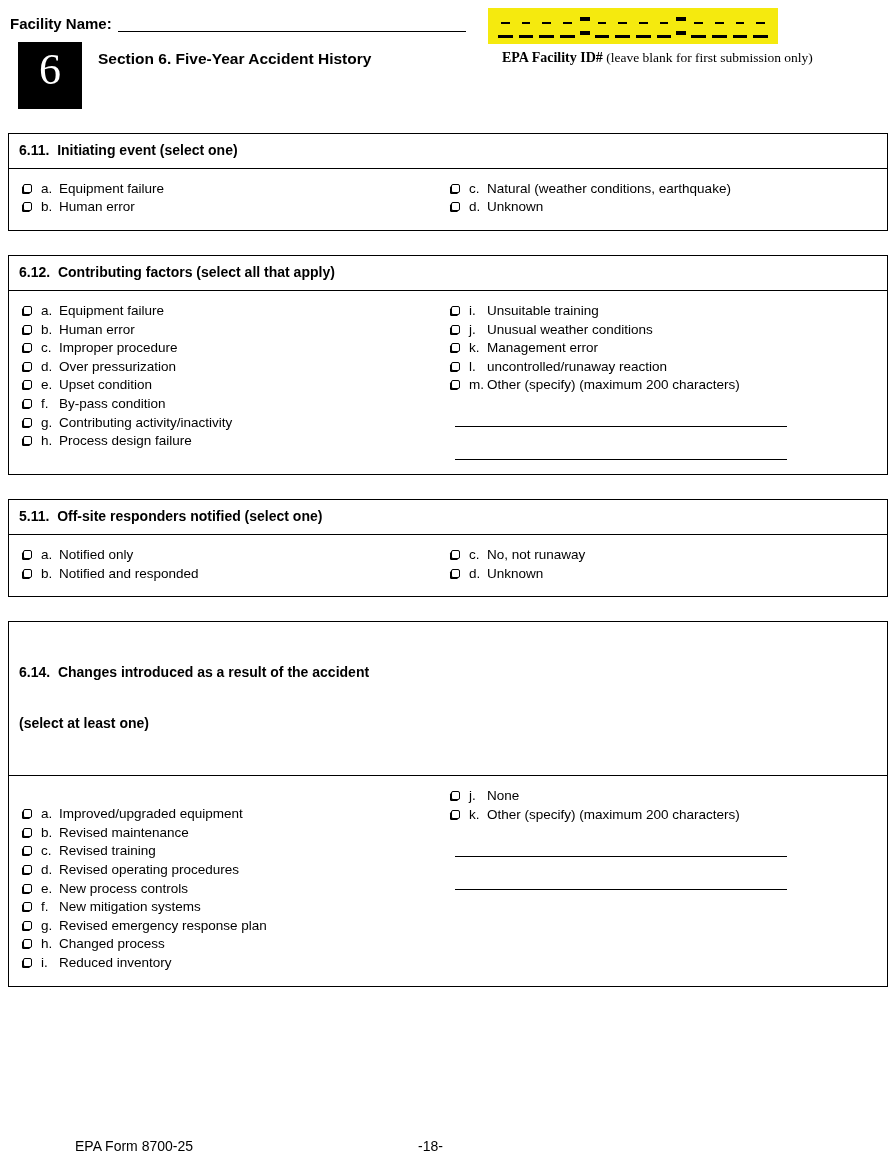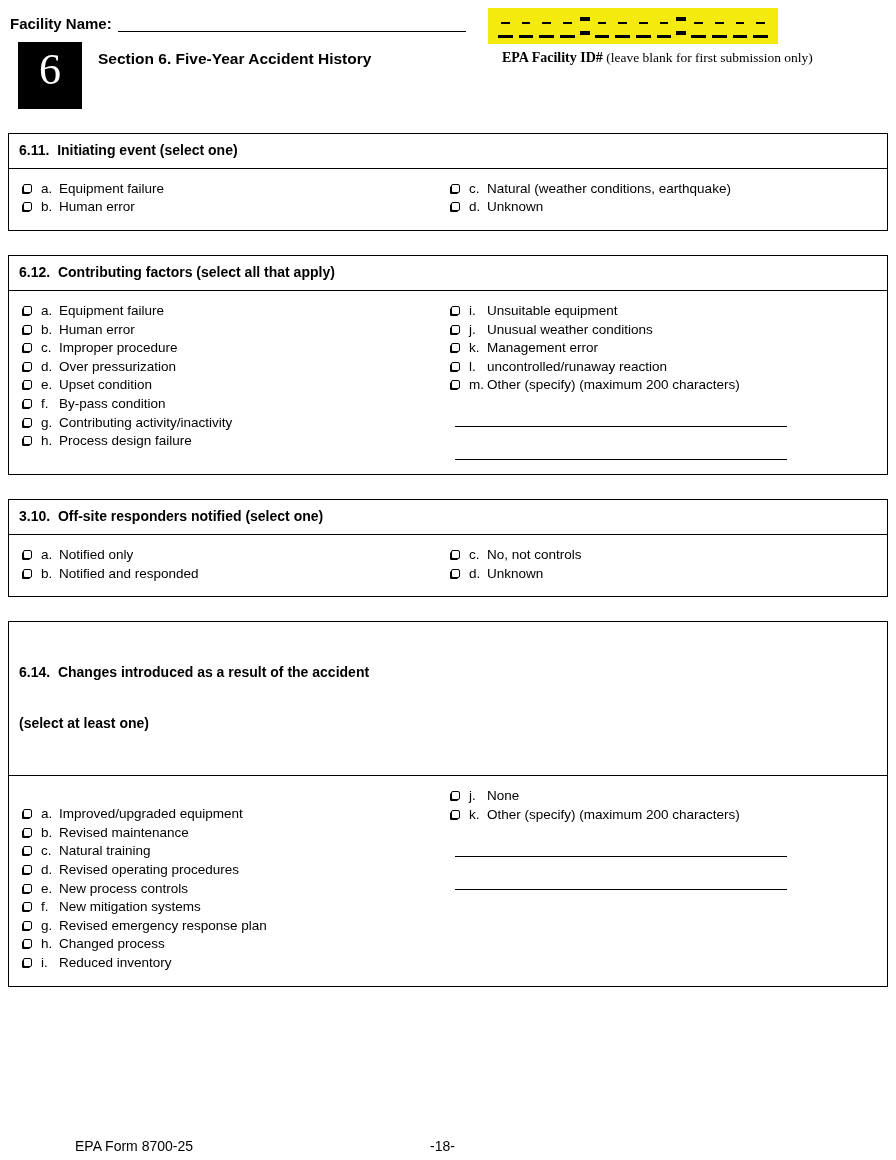--- a/index.html
+++ b/index.html
@@ -63,21 +63,21 @@
   }
   .ltr { flex: none; width: 18px; font-size: 13.5px; }
   .lbl { font-size: 13.5px; white-space: pre; }
 
   .blanks { margin-left: 6px; }
   .blankline { width: 332px; height: 33px; border-bottom: 1.8px solid #000; }
 
   
   .footer { position: absolute; top: 1138px; left: 0; width: 896px; font-size: 14px; }
   .footer .formnum { position: absolute; left: 75px; text-align: right; }
-  .footer .pagenum { position: absolute; left: 430px; }
+  .footer .pagenum { position: absolute; left: 418px; }
 </style>
 </head>
 <body>
 
 <div class="page">
 
   <div class="topline">
     <span class="fn-label">Facility Name:</span>
     <span class="fn-line"></span>
   </div>
@@ -208,21 +208,21 @@
     <span class="cb"></span>
     <span class="ltr">h.</span>
     <span class="lbl">Process design failure</span>
   </div>
 </div>
         <div class="col">
           <div>
   <div class="item">
     <span class="cb"></span>
     <span class="ltr">i.</span>
-    <span class="lbl">Unsuitable equipment</span>
+    <span class="lbl">Unsuitable training</span>
   </div>
 
   <div class="item">
     <span class="cb"></span>
     <span class="ltr">j.</span>
     <span class="lbl">Unusual weather conditions</span>
   </div>
 
   <div class="item">
     <span class="cb"></span>
@@ -244,40 +244,40 @@
 </div>
           <div class="blanks">
               <div class="blankline"></div>
               <div class="blankline"></div>
             </div>
         </div>
       </div>
     </div>
 
     <div class="qbox">
-      <div class="qhead">3.10.  Off-site responders notified (select one)</div>
+      <div class="qhead">5.11.  Off-site responders notified (select one)</div>
       <div class="qbody">
         <div class="col">
   <div class="item">
     <span class="cb"></span>
     <span class="ltr">a.</span>
     <span class="lbl">Notified only</span>
   </div>
 
   <div class="item">
     <span class="cb"></span>
     <span class="ltr">b.</span>
     <span class="lbl">Notified and responded</span>
   </div>
 </div>
         <div class="col">
   <div class="item">
     <span class="cb"></span>
     <span class="ltr">c.</span>
-    <span class="lbl">No, not controls</span>
+    <span class="lbl">No, not runaway</span>
   </div>
 
   <div class="item">
     <span class="cb"></span>
     <span class="ltr">d.</span>
     <span class="lbl">Unknown</span>
   </div>
 </div>
       </div>
     </div>
@@ -297,21 +297,21 @@
 
   <div class="item">
     <span class="cb"></span>
     <span class="ltr">b.</span>
     <span class="lbl">Revised maintenance</span>
   </div>
 
   <div class="item">
     <span class="cb"></span>
     <span class="ltr">c.</span>
-    <span class="lbl">Natural training</span>
+    <span class="lbl">Revised training</span>
   </div>
 
   <div class="item">
     <span class="cb"></span>
     <span class="ltr">d.</span>
     <span class="lbl">Revised operating procedures</span>
   </div>
 
   <div class="item">
     <span class="cb"></span>

